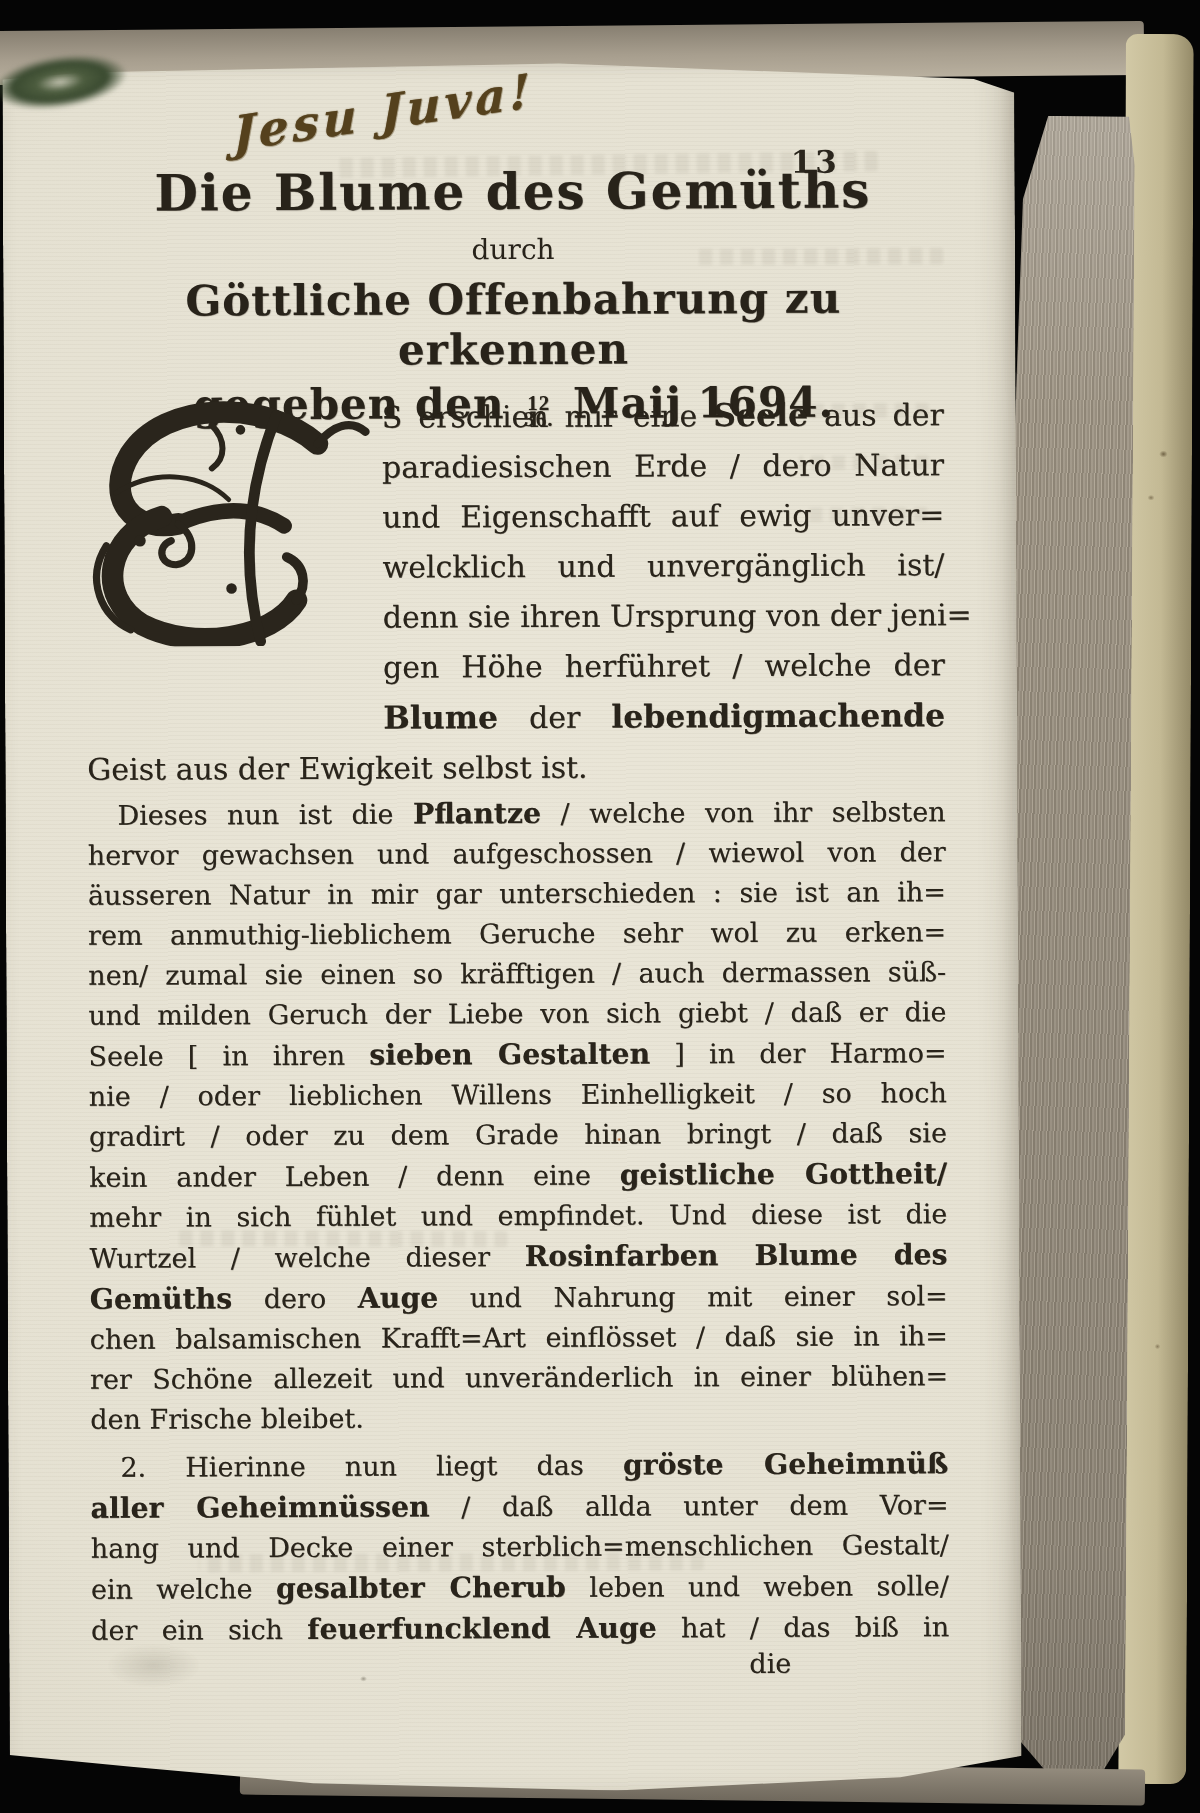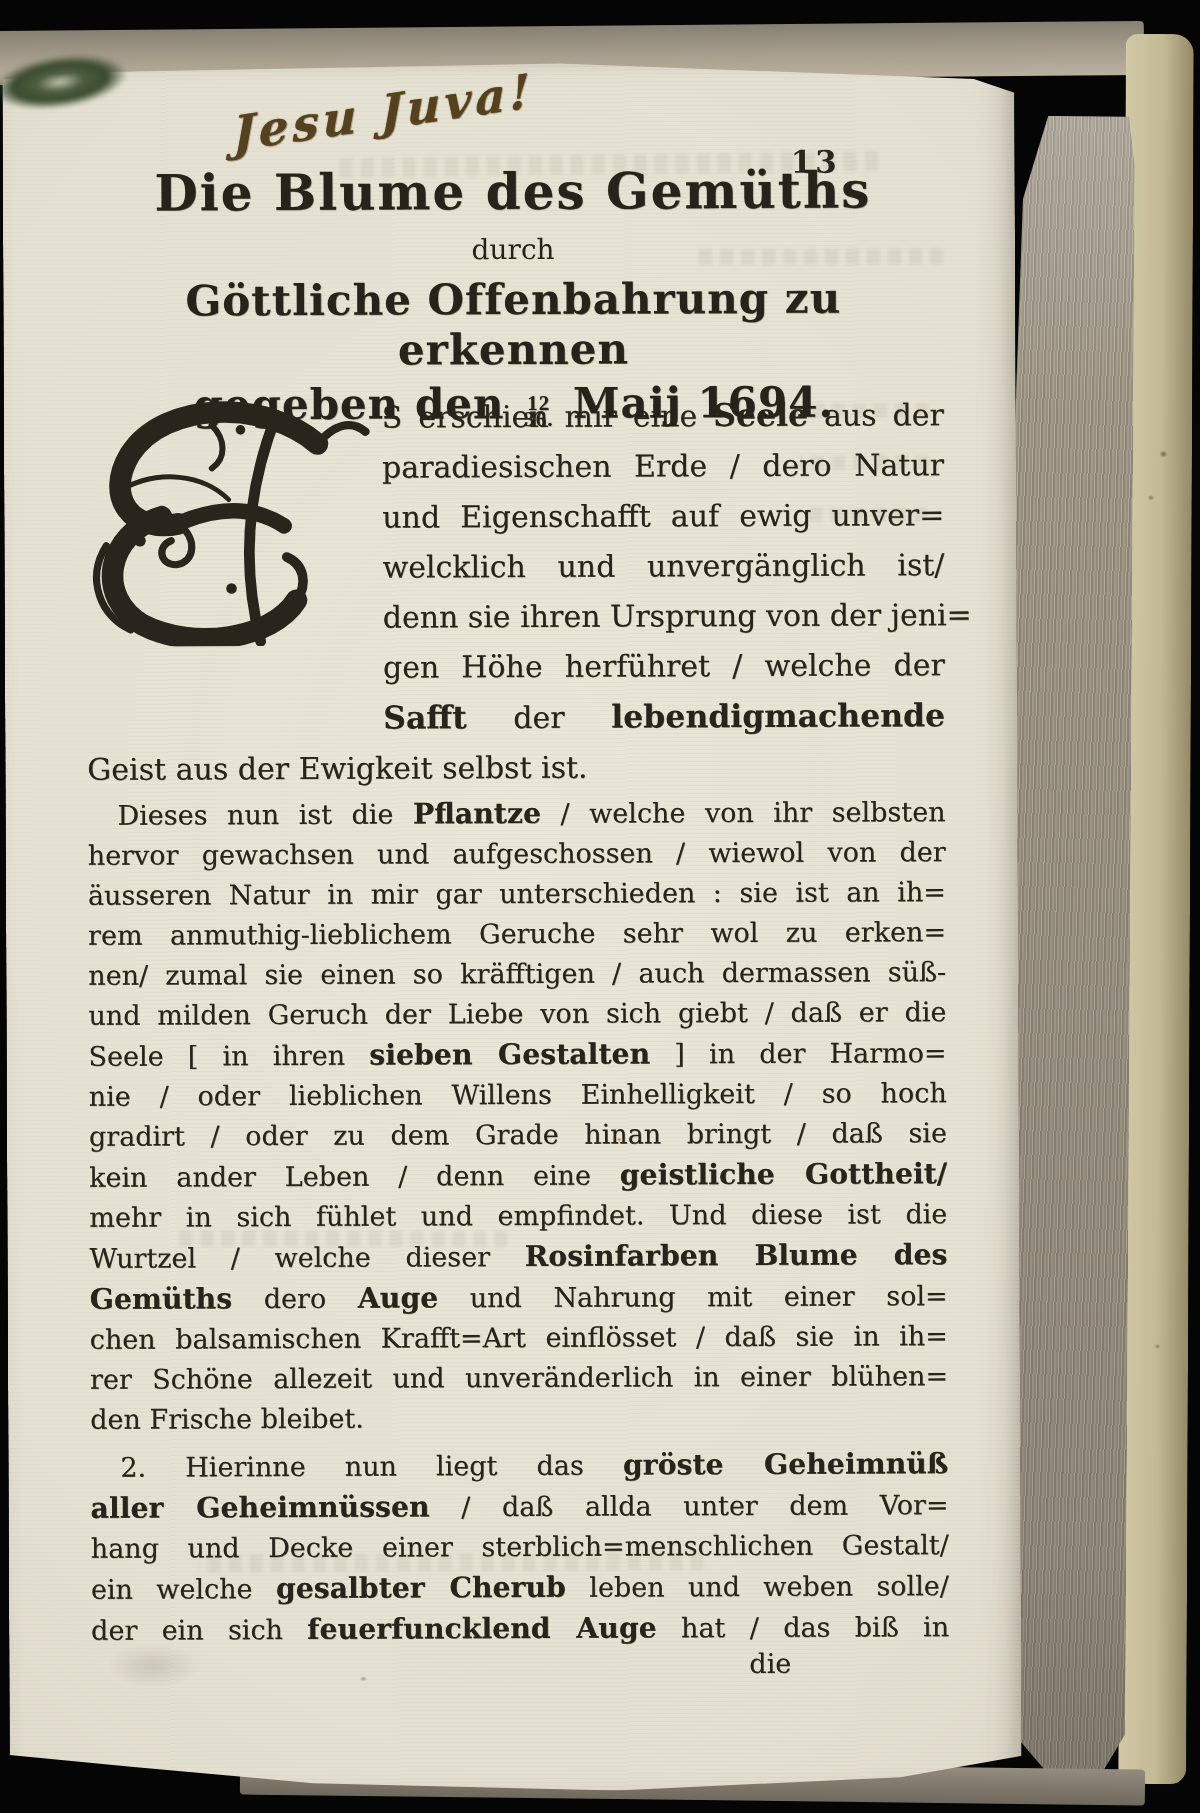--- a/index.html
+++ b/index.html
@@ -128,21 +128,21 @@
         </svg>
       </div>
       <div id="lines-host">
           <div class="para p1">
             <div class="line"><span>S erschien mir eine </span><span class="b">Seele</span><span> aus der</span></div>
             <div class="line"><span>paradiesischen Erde / dero Natur</span></div>
             <div class="line"><span>und Eigenschafft auf ewig unver=</span></div>
             <div class="line"><span>welcklich und unvergänglich ist/</span></div>
             <div class="line"><span>denn sie ihren Ursprung von der jeni=</span></div>
             <div class="line"><span>gen Höhe herführet / welche der</span></div>
-            <div class="line"><span class="b">Safft</span><span> der </span><span class="b">lebendigmachende</span></div>
+            <div class="line"><span class="b">Blume</span><span> der </span><span class="b">lebendigmachende</span></div>
             <div class="line nj"><span>Geist aus der Ewigkeit selbst ist.</span></div>
           </div>
           <div class="para pn">
             <div class="line ind"><span>Dieses nun ist die </span><span class="b">Pflantze</span><span> / welche von ihr selbsten</span></div>
             <div class="line"><span>hervor gewachsen und aufgeschossen / wiewol von der</span></div>
             <div class="line"><span>äusseren Natur in mir gar unterschieden : sie ist an ih=</span></div>
             <div class="line"><span>rem anmuthig-lieblichem Geruche sehr wol zu erken=</span></div>
             <div class="line"><span>nen/ zumal sie einen so kräfftigen / auch dermassen süß-</span></div>
             <div class="line"><span>und milden Geruch der Liebe von sich giebt / daß er die</span></div>
             <div class="line"><span>Seele [ in ihren </span><span class="b">sieben Gestalten</span><span> ] in der Harmo=</span></div>

